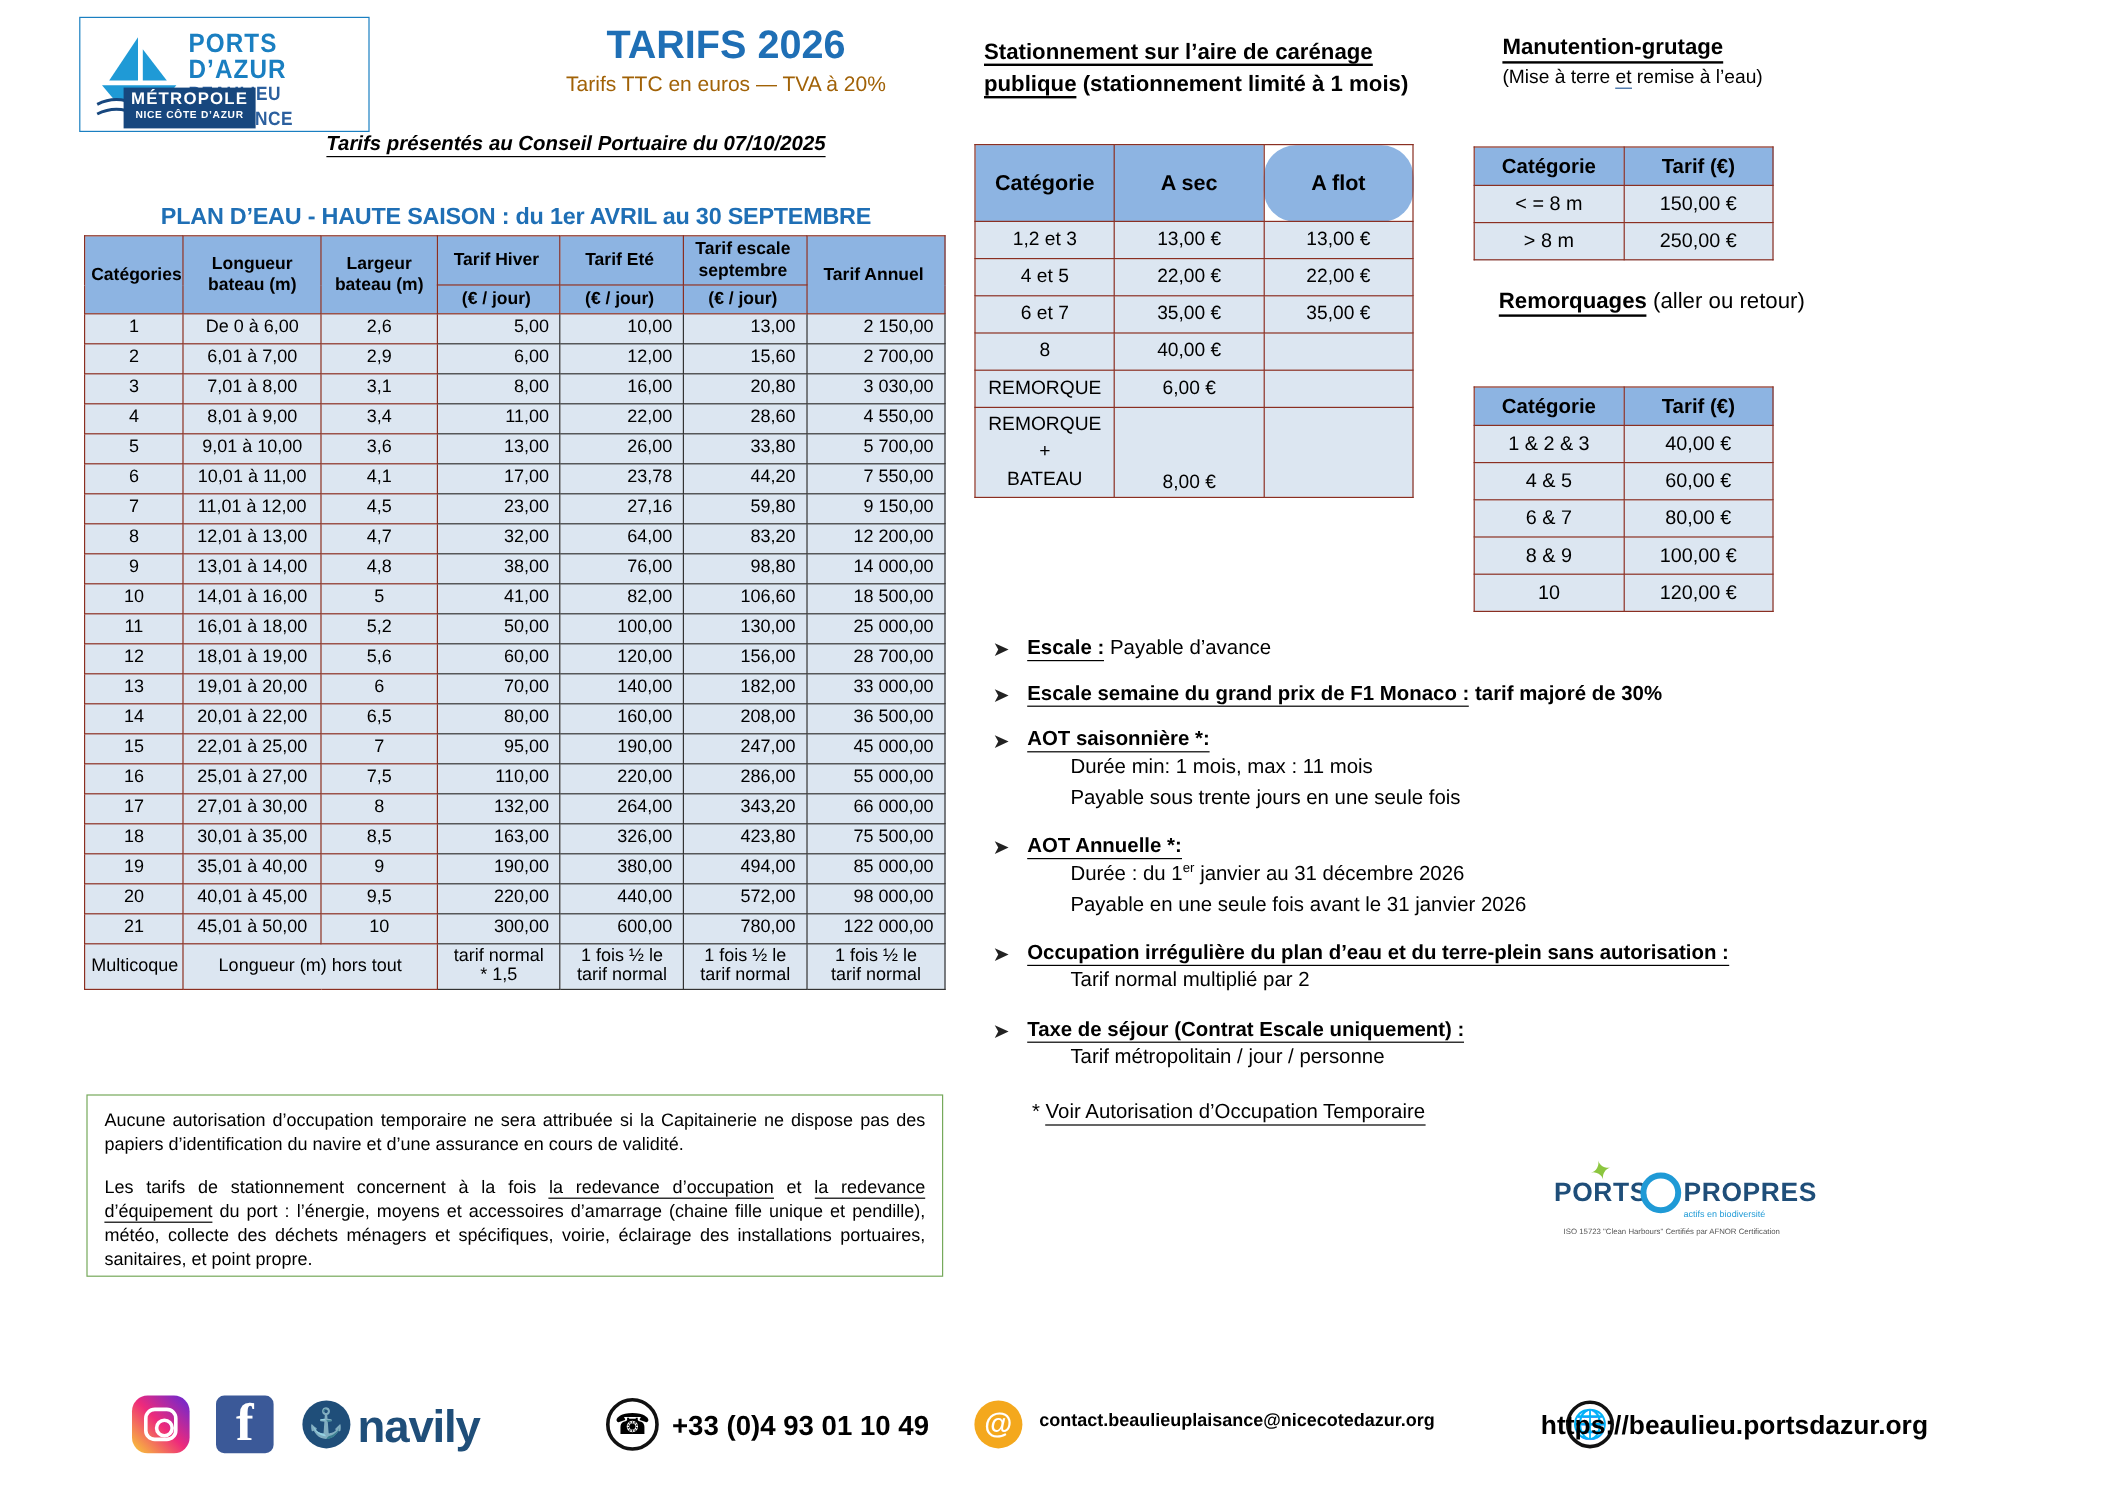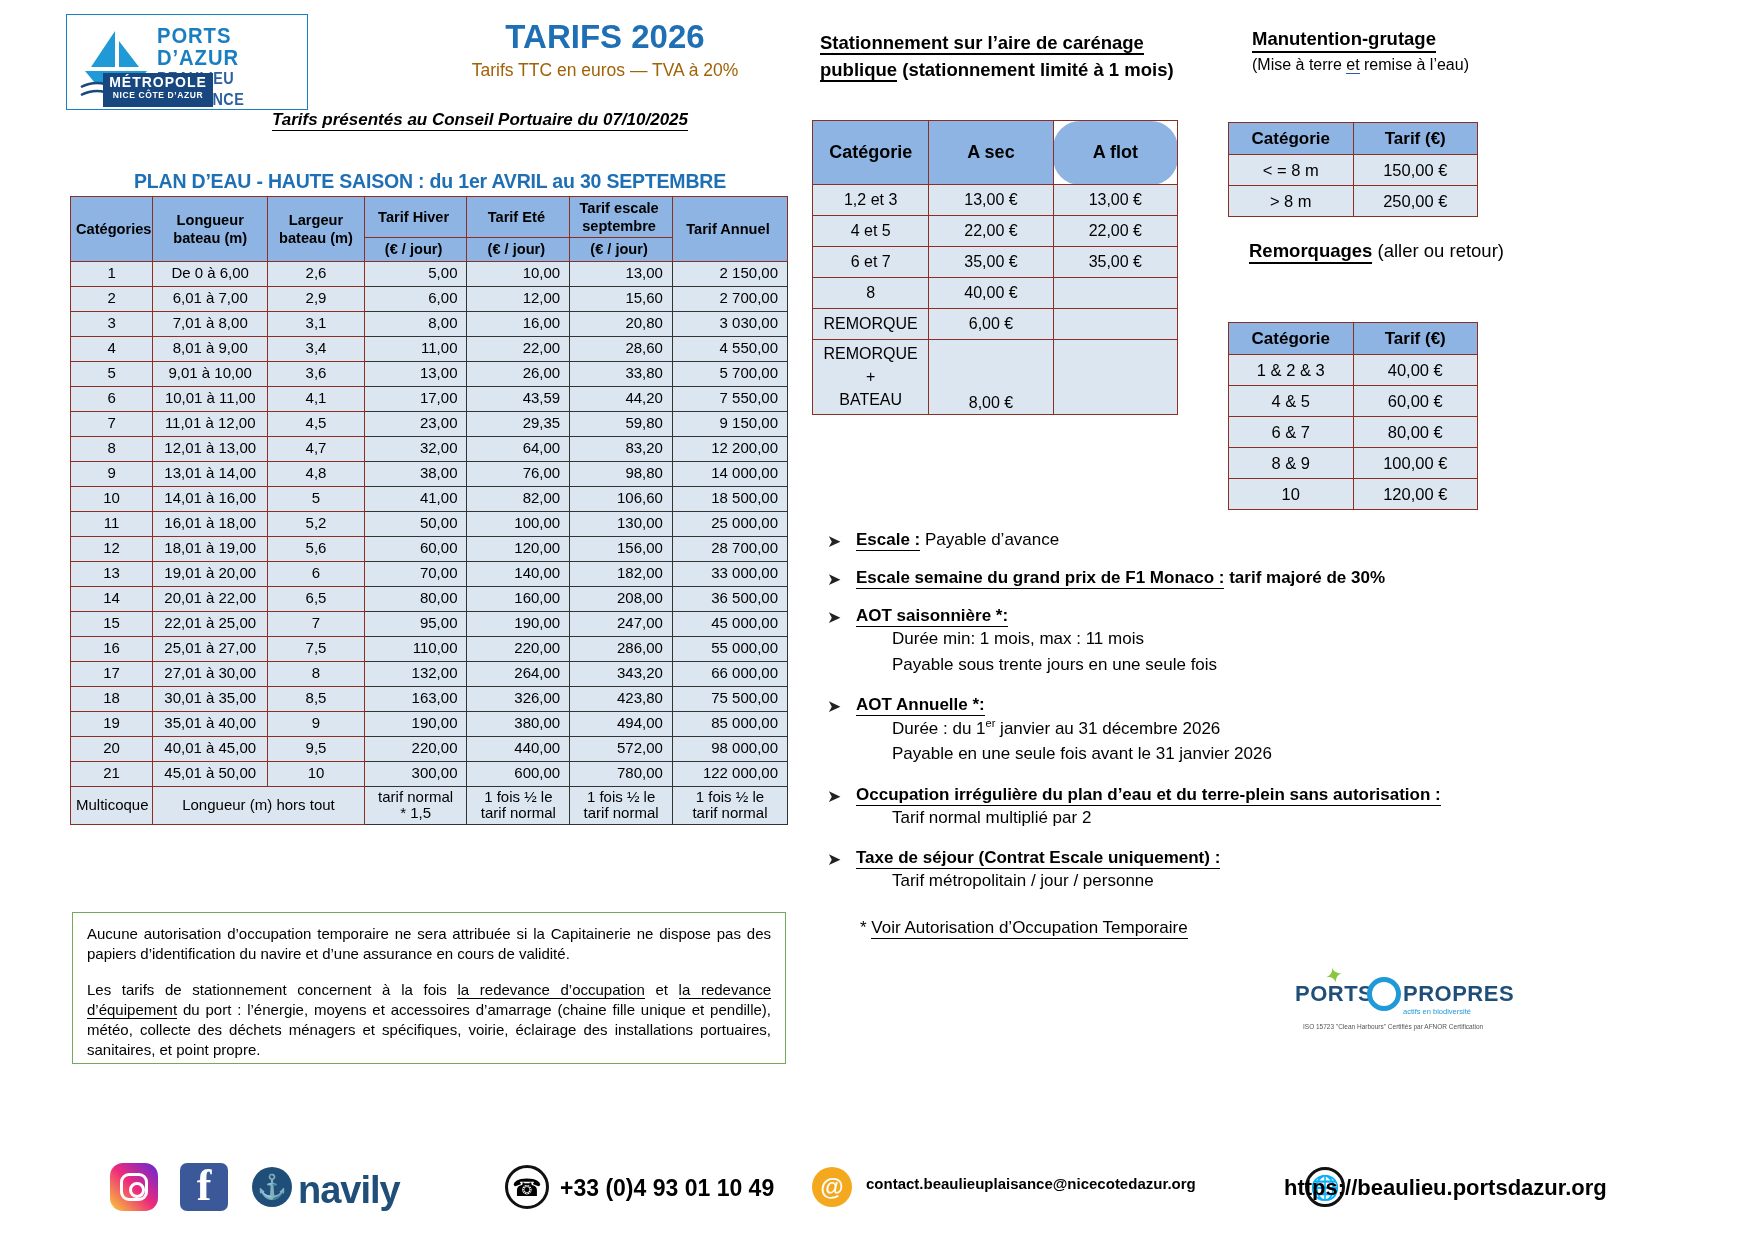--- a/index.html
+++ b/index.html
@@ -259,30 +259,30 @@
         <td class="c-num">13,00</td>
         <td class="c-num">26,00</td>
         <td class="c-num">33,80</td>
         <td class="c-ann">5 700,00</td>
       </tr>
       <tr>
         <td class="c-cat">6</td>
         <td class="c-lon">10,01 à 11,00</td>
         <td class="c-lar">4,1</td>
         <td class="c-num">17,00</td>
-        <td class="c-num">43,59</td>
+        <td class="c-num">23,78</td>
         <td class="c-num">44,20</td>
         <td class="c-ann">7 550,00</td>
       </tr>
       <tr>
         <td class="c-cat">7</td>
         <td class="c-lon">11,01 à 12,00</td>
         <td class="c-lar">4,5</td>
         <td class="c-num">23,00</td>
-        <td class="c-num">29,35</td>
+        <td class="c-num">27,16</td>
         <td class="c-num">59,80</td>
         <td class="c-ann">9 150,00</td>
       </tr>
       <tr>
         <td class="c-cat">8</td>
         <td class="c-lon">12,01 à 13,00</td>
         <td class="c-lar">4,7</td>
         <td class="c-num">32,00</td>
         <td class="c-num">64,00</td>
         <td class="c-num">83,20</td>

